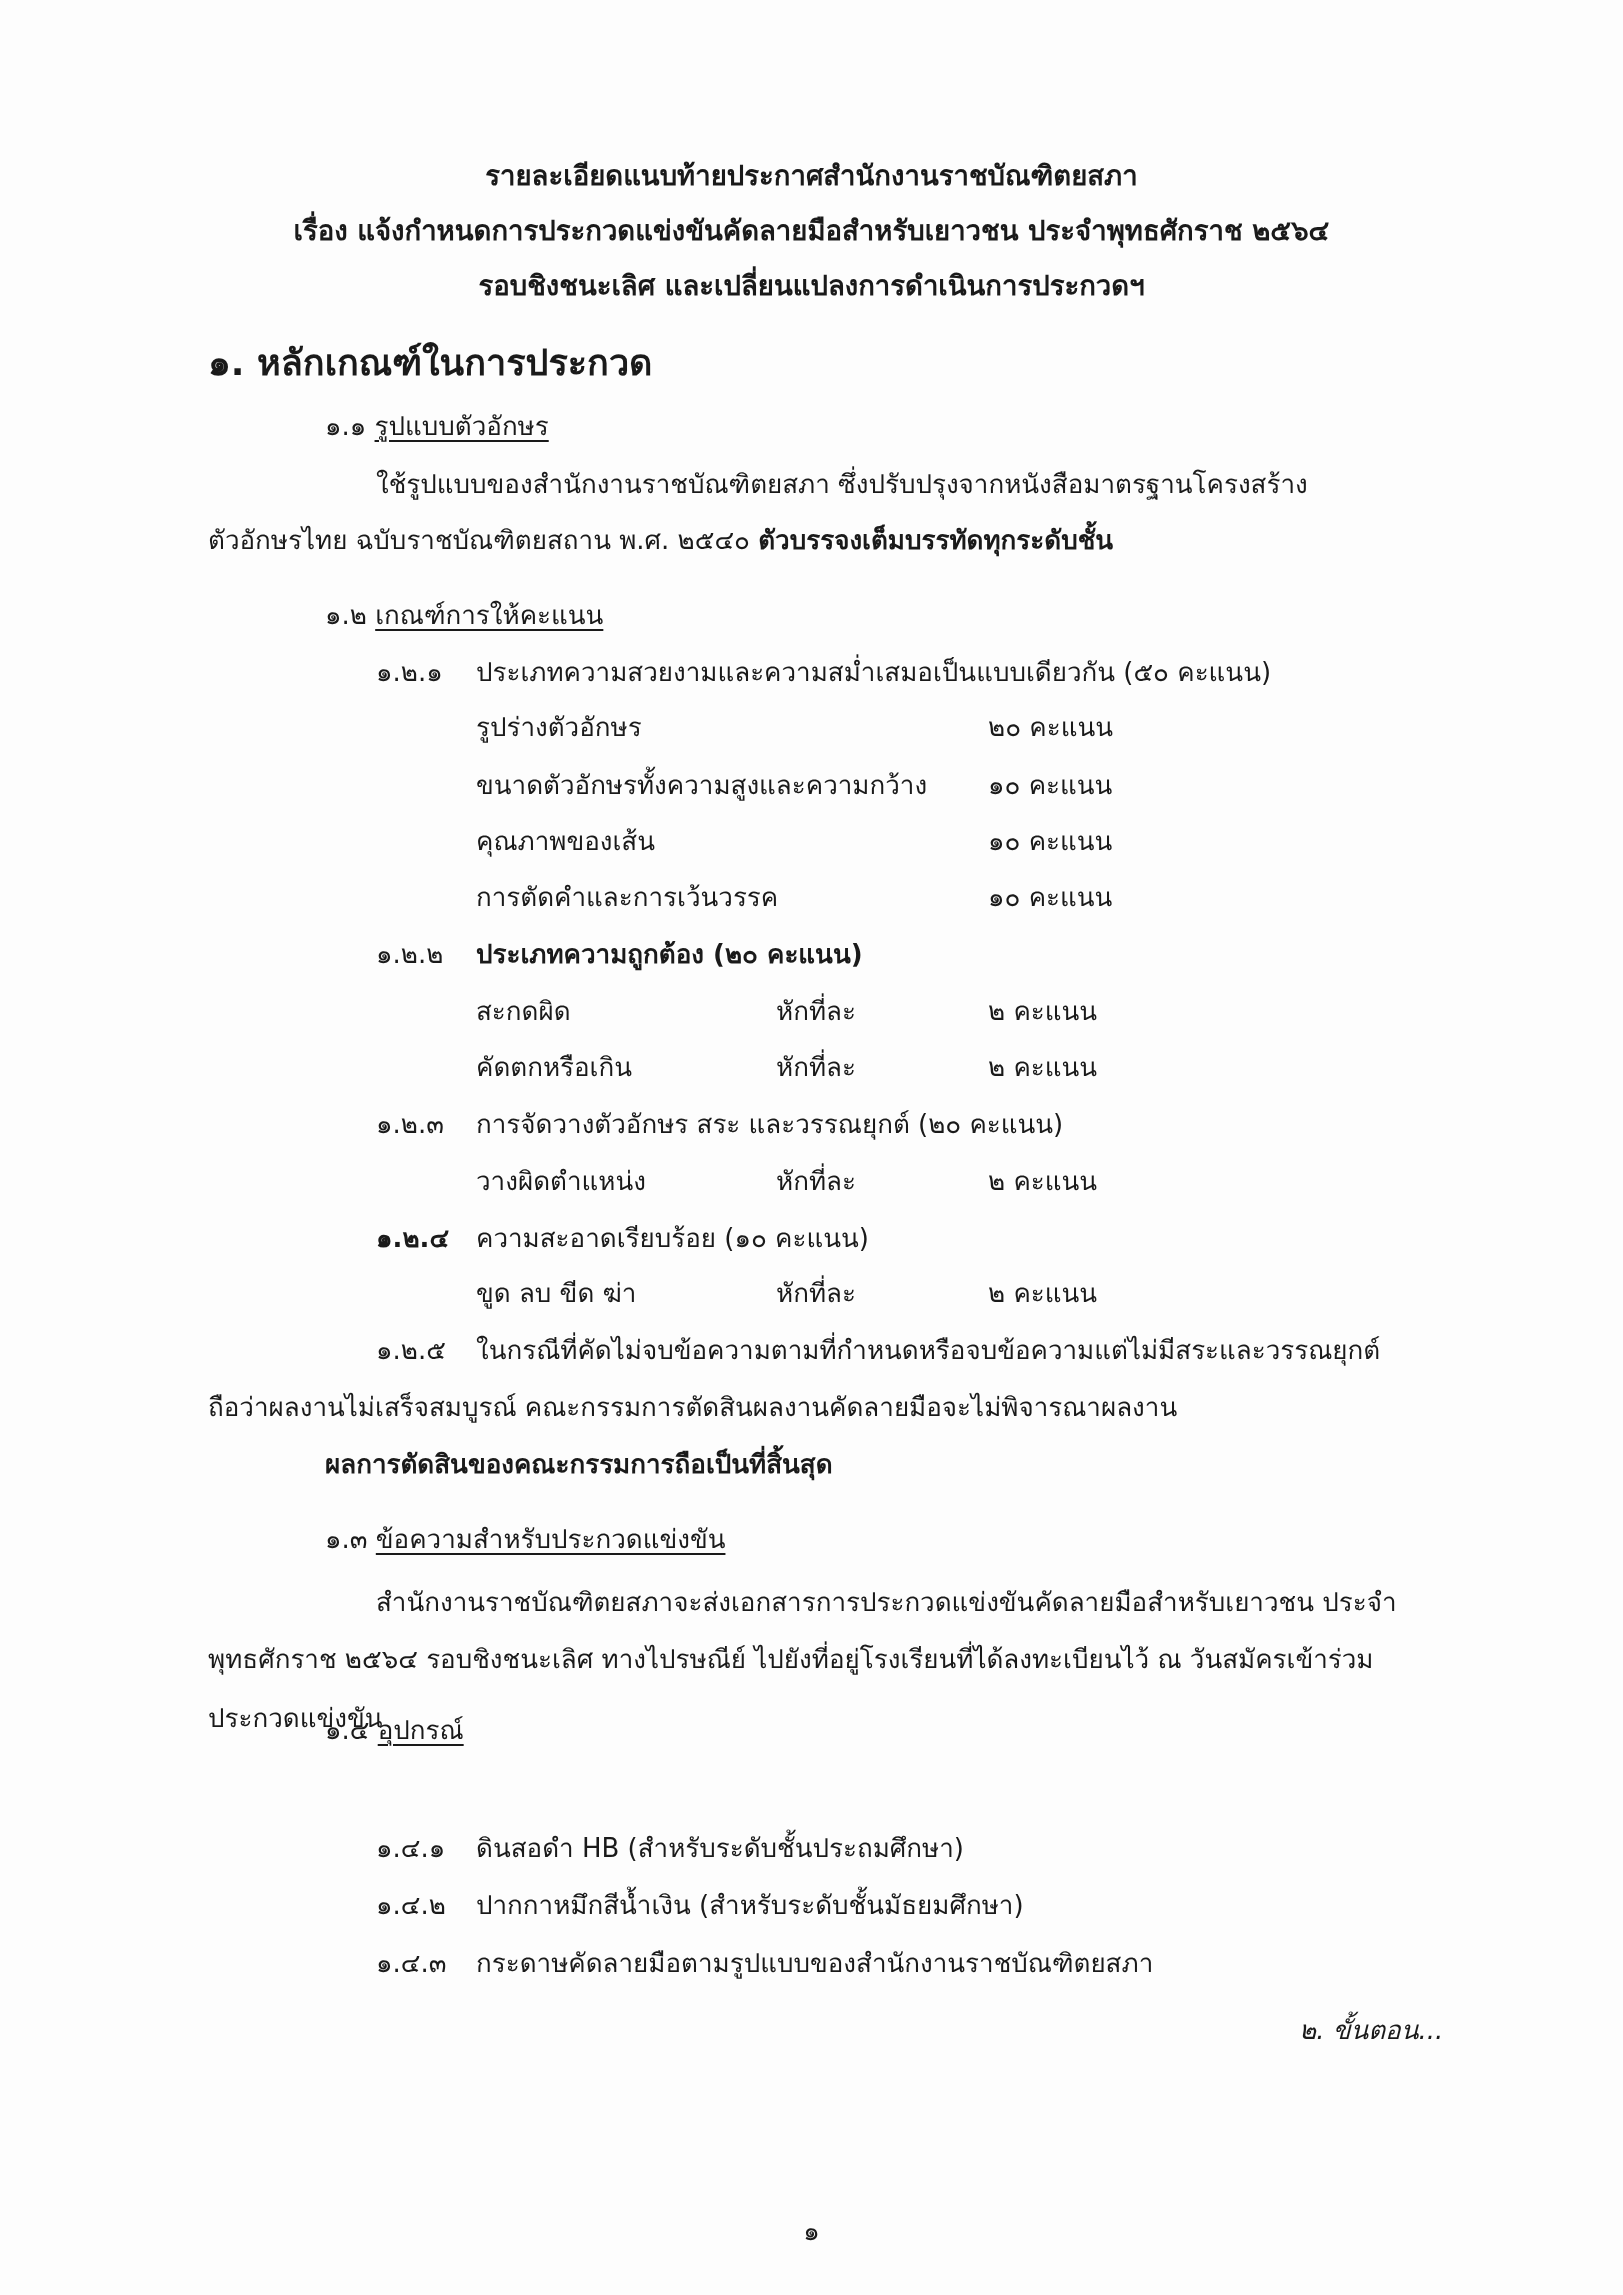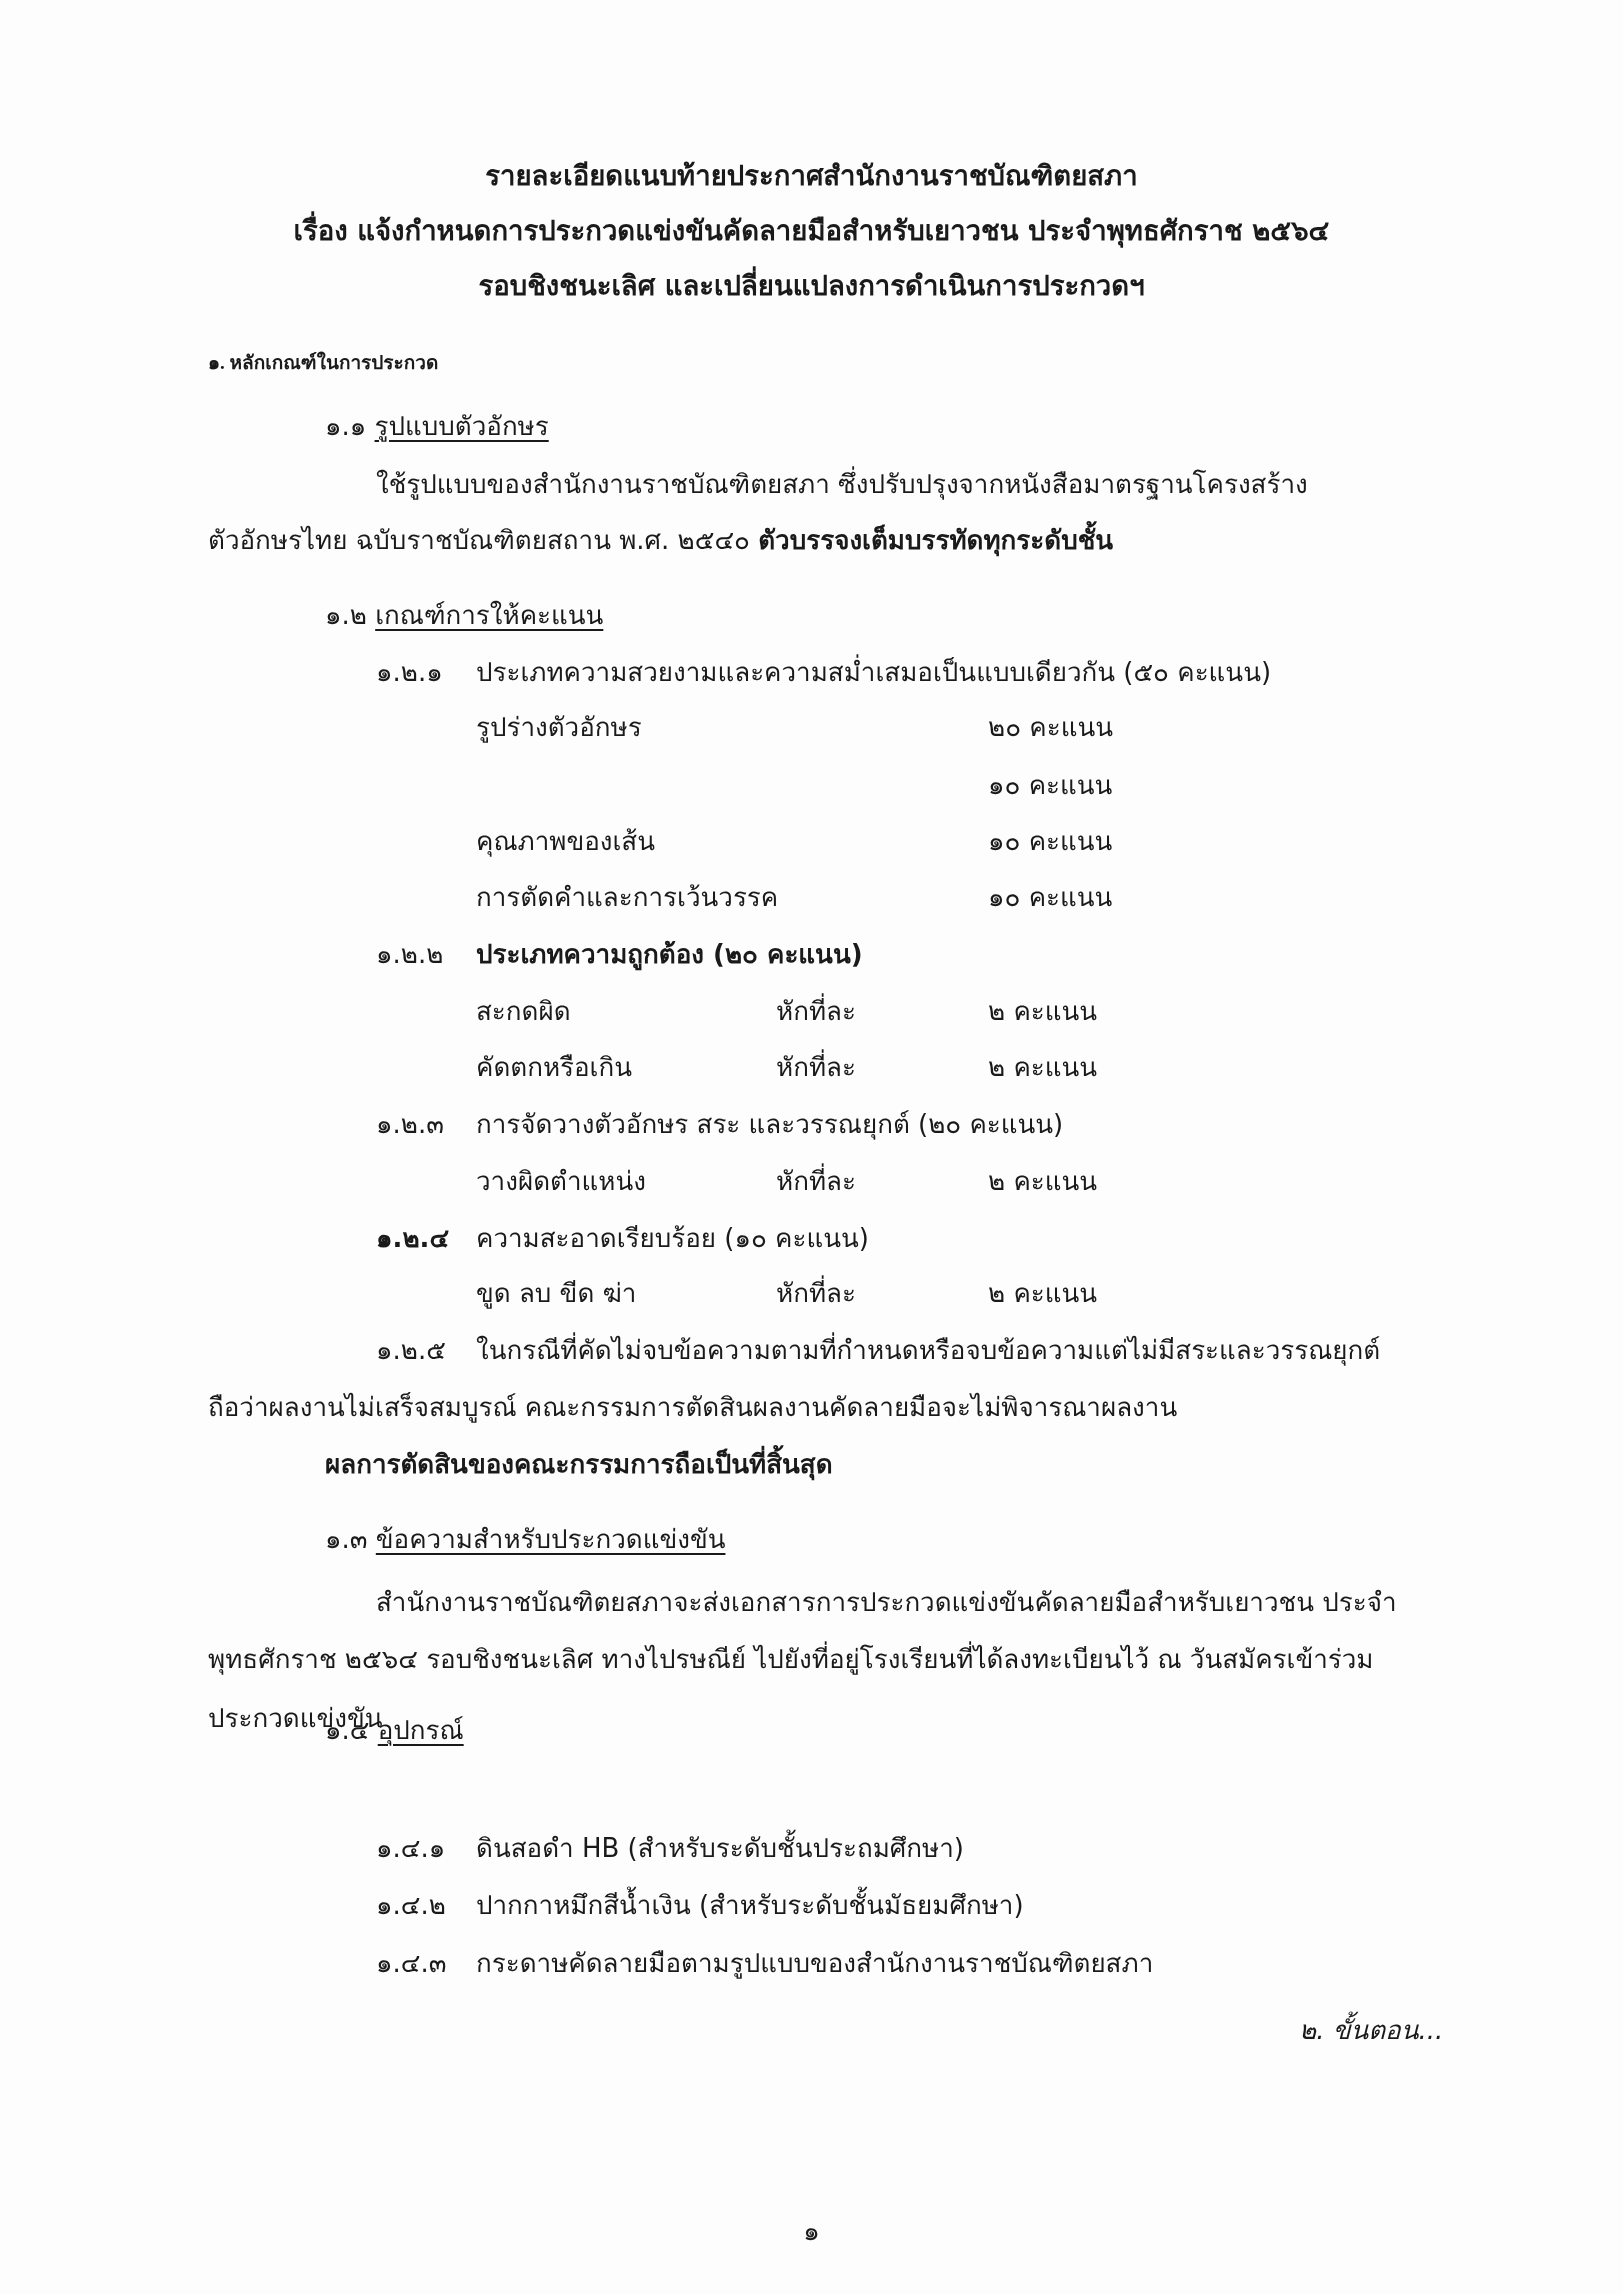--- a/index.html
+++ b/index.html
@@ -15,21 +15,21 @@
 </style>
 </head>
 <body>
 
 <div class="page">
 
   <div class="ln center title" style="top:156px;">รายละเอียดแนบท้ายประกาศสำนักงานราชบัณฑิตยสภา</div>
   <div class="ln center title" style="top:211px;">เรื่อง แจ้งกำหนดการประกวดแข่งขันคัดลายมือสำหรับเยาวชน ประจำพุทธศักราช ๒๕๖๔</div>
   <div class="ln center title" style="top:266px;">รอบชิงชนะเลิศ และเปลี่ยนแปลงการดำเนินการประกวดฯ</div>
 
-  <div class="ln b" style="left:208px; top:343px; font-size:19px;font-family:Liberation Serif, serif;">๑. หลักเกณฑ์ในการประกวด</div>
+  <div class="ln b" style="left:208px; top:343px; font-size:36px;">๑. หลักเกณฑ์ในการประกวด</div>
 
   <div class="ln" style="left:325px; top:407px;">
     <span>๑.๑</span>
     <span class="u">รูปแบบตัวอักษร</span>
   </div>
   <div class="ln" style="left:376px; top:465px;">ใช้รูปแบบของสำนักงานราชบัณฑิตยสภา ซึ่งปรับปรุงจากหนังสือมาตรฐานโครงสร้าง</div>
   <div class="ln" style="left:208px; top:521px;">
     <span>ตัวอักษรไทย ฉบับราชบัณฑิตยสถาน พ.ศ. ๒๕๔๐ </span><span class="b">ตัวบรรจงเต็มบรรทัดทุกระดับชั้น</span>
   </div>
 
@@ -37,20 +37,21 @@
     <span>๑.๒</span>
     <span class="u">เกณฑ์การให้คะแนน</span>
   </div>
 
   <div class="ln" style="left:376px; top:653px;">๑.๒.๑</div>
   <div class="ln" style="left:476px; top:653px;">ประเภทความสวยงามและความสม่ำเสมอเป็นแบบเดียวกัน (๕๐ คะแนน)</div>
 
   <div class="ln" style="left:476px; top:708px;">รูปร่างตัวอักษร</div>
   <div class="ln" style="left:988px; top:708px;">๒๐ คะแนน</div>
 
+  <div class="ln" style="left:476px; top:766px;">ขนาดตัวอักษรทั้งความสูงและความกว้าง</div>
   <div class="ln" style="left:988px; top:766px;">๑๐ คะแนน</div>
 
   <div class="ln" style="left:476px; top:822px;">คุณภาพของเส้น</div>
   <div class="ln" style="left:988px; top:822px;">๑๐ คะแนน</div>
 
   <div class="ln" style="left:476px; top:878px;">การตัดคำและการเว้นวรรค</div>
   <div class="ln" style="left:988px; top:878px;">๑๐ คะแนน</div>
 
   <div class="ln" style="left:376px; top:935px;">๑.๒.๒</div>
   <div class="ln" style="left:476px; top:935px;font-weight:bold;">ประเภทความถูกต้อง (๒๐ คะแนน)</div>

